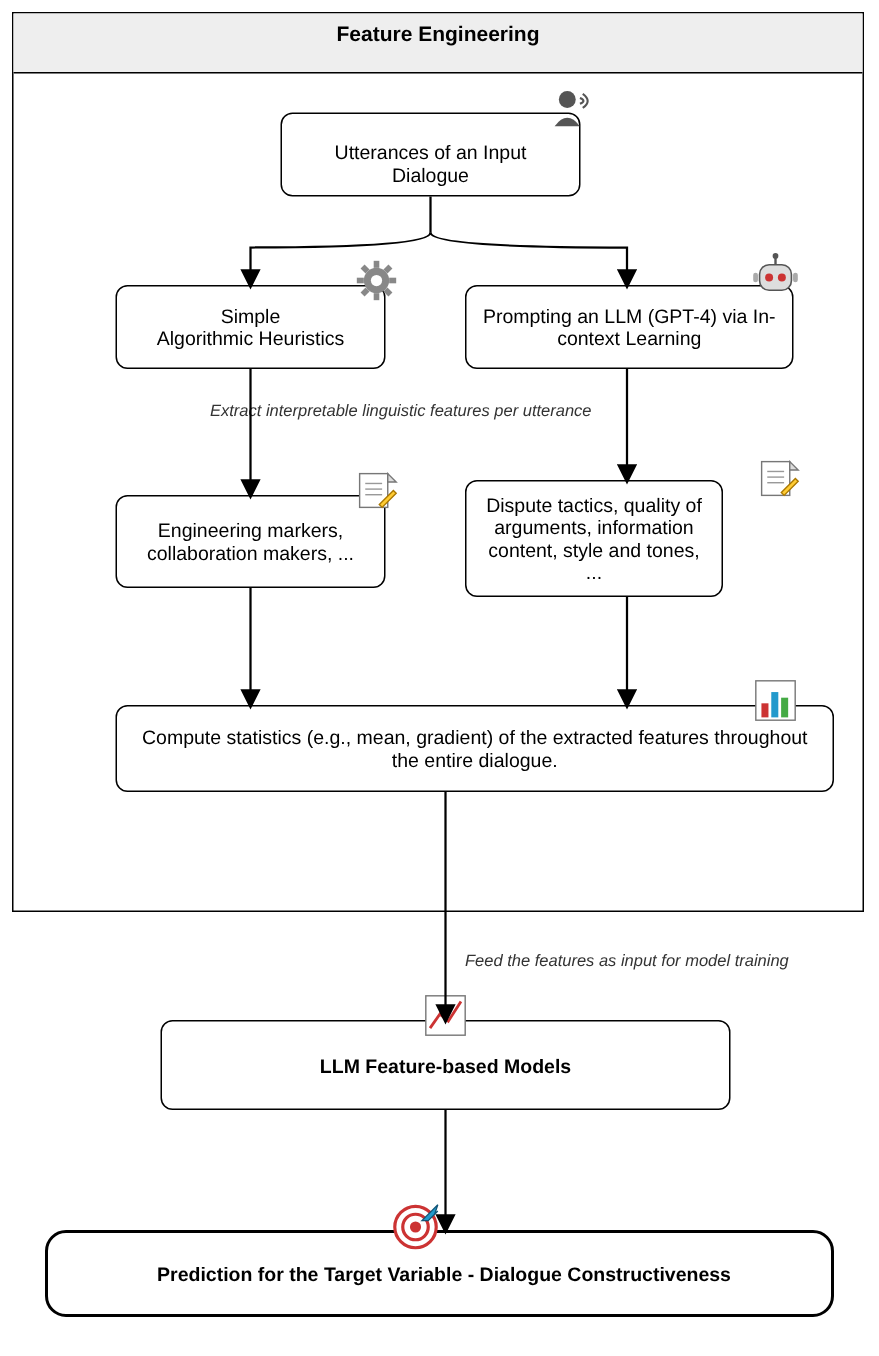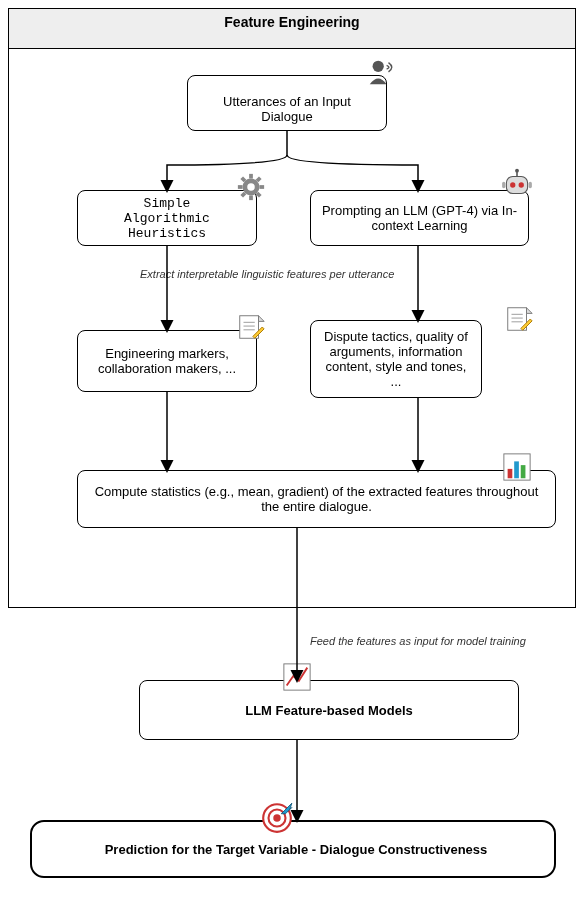--- a/index.html
+++ b/index.html
@@ -64,42 +64,42 @@
 <body>
 
 <div class="frame">
   <div class="frame-title">Feature Engineering</div>
 </div>
 
 <div class="node rounded" style="left:187px; top:75px; width:200px; height:56px;align-items:flex-end;">
   <span>Utterances of an Input Dialogue</span>
 </div>
 
-<div class="node rounded" style="left:77px; top:190px; width:180px; height:56px; white-space: pre-line; font-family: Liberation Mono, monospace;">
+<div class="node rounded" style="left:77px; top:190px; width:180px; height:56px; white-space: pre-line;">
   <span>Simple
 Algorithmic Heuristics</span>
 </div>
 
 <div class="node rounded" style="left:310px; top:190px; width:219px; height:56px;">
   <span>Prompting an LLM (GPT-4) via In-context Learning</span>
 </div>
 
 <div class="node rounded" style="left:77px; top:330px; width:180px; height:62px;">
   <span>Engineering markers, collaboration makers, ...</span>
 </div>
 
 <div class="node rounded" style="left:310px; top:320px; width:172px; height:78px;">
   <span>Dispute tactics, quality of arguments, information content, style and tones, ...</span>
 </div>
 
 <div class="node rounded" style="left:77px; top:470px; width:479px; height:58px;">
   <span>Compute statistics (e.g., mean, gradient) of the extracted features throughout the entire dialogue.</span>
 </div>
 
-<div class="node rounded" style="left:107px; top:680px; width:380px; height:60px; flex-direction:column;margin-left:32px;">
+<div class="node rounded" style="left:107px; top:680px; width:380px; height:60px; flex-direction:column;">
   <span class="bold">LLM Feature-based Models</span>
 </div>
 
 <div class="node heavy" style="left:30px; top:820px; width:526px; height:58px; border-width:2px;">
   <span class="bold">Prediction for the Target Variable - Dialogue Constructiveness</span>
 </div>
 
 <div class="edge-label" style="left:140px; top:268px; width:260px;">Extract interpretable linguistic features per utterance</div>
 <div class="edge-label" style="left:310px; top:635px; width:260px;">Feed the features as input for model training</div>
 

